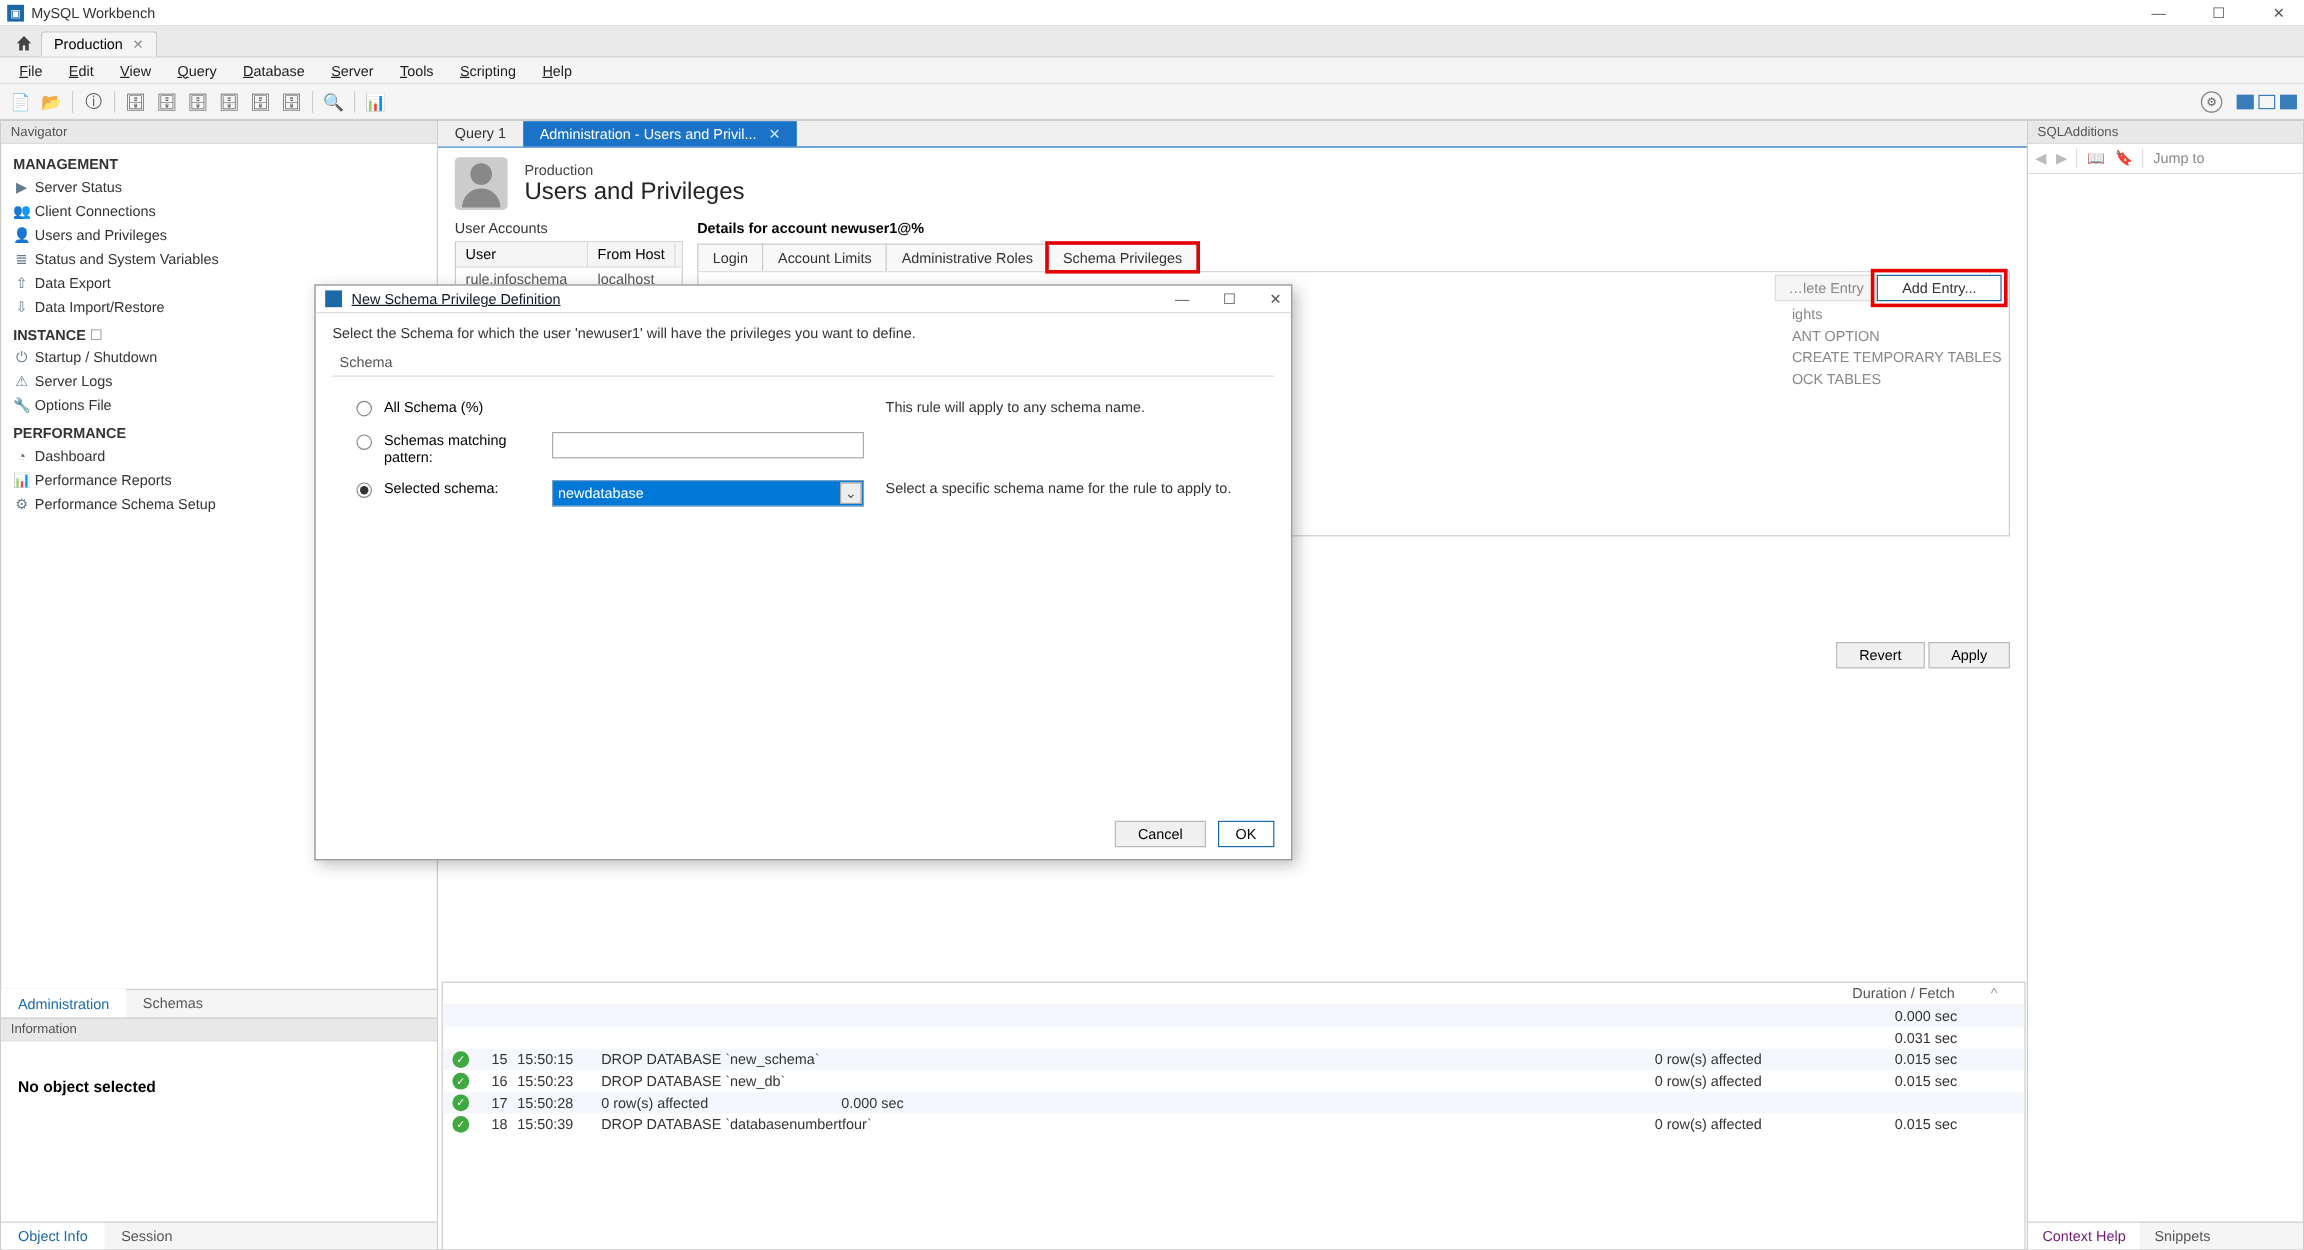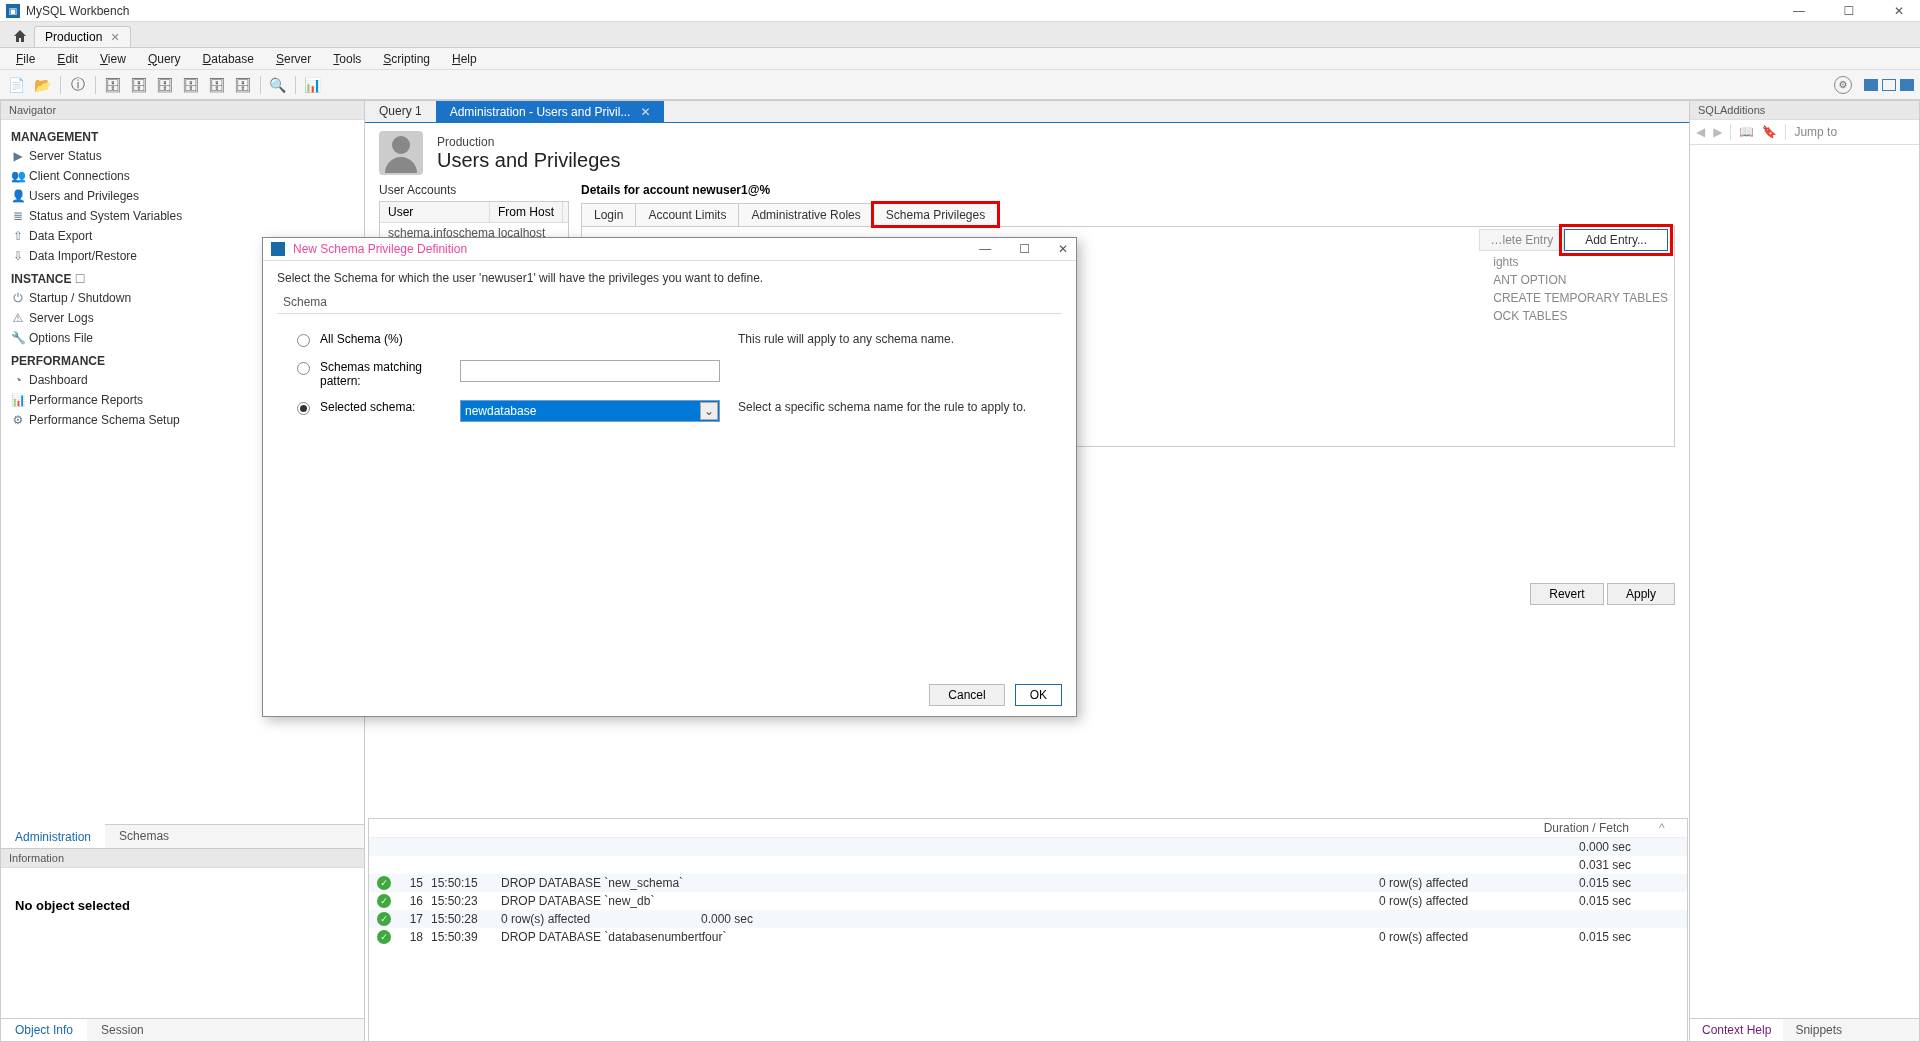--- a/index.html
+++ b/index.html
@@ -82,21 +82,21 @@
 .details-title { font-weight:bold; padding-bottom:6px;}
 .detail-tabs { display:flex; border-bottom:1px solid #ccc;}
 .detail-tab { padding:4px 12px; border:1px solid #ccc; border-bottom:none; margin-right:-1px; background:#f8f8f8; color:#333; position:relative;}
 .detail-tab.highlight { outline: 3px solid #e60000; outline-offset:-1px; z-index:2;}
 .priv-area { border:1px solid #ccc; border-top:none; height: 220px; position:relative; background:#fff;}
 .priv-scroll-right { position:absolute; top:0; right:0; width:16px; height:16px; border-left:1px solid #ddd; border-bottom:1px solid #ddd; color:#888; text-align:center; line-height:14px;}
 .rights-col { position:absolute; right:6px; top:26px; color:#888; font-size:11px; line-height:18px;}
 .entry-buttons { position:absolute; right:6px; top:2px; display:flex; align-items:center;}
 .delete-entry { color:#888; background:#f5f5f5; border:1px solid #ddd; padding:3px 10px;}
 .add-entry { background:#fff; border:1px solid #1a6aa8; padding:3px 20px; color:#333; outline:3px solid #e60000; outline-offset:2px;}
-.btn-std { background:#f0f0f0; border:1px solid #bbb; padding:3px 18px;margin-top:48px;}
+.btn-std { background:#f0f0f0; border:1px solid #bbb; padding:3px 18px;}
 
 
 .sqladd { width: 230px; border:1px solid #ccc; border-left:none; background:#fff; display:flex; flex-direction:column;}
 .sqladd-tb { display:flex; align-items:center; gap:8px; padding:4px 6px; border-bottom:1px solid #ddd; color:#888;}
 .sqladd-tb .arrow { color:#bbb;}
 .sqladd-tb .sep { width:1px; height:16px; background:#ddd;}
 .sqladd-body { padding:12px 6px; color:#444; font-weight:bold; font-size:13px; text-align:center; line-height:1.3;}
 .sqladd-bottom-tabs { margin-top:auto; display:flex; border-top:1px solid #ccc; background:#f5f5f5;}
 .sqladd-bottom-tabs div { padding:4px 12px; color:#555;}
 .sqladd-bottom-tabs div.active { color:#701a75; background:#fff;}
@@ -112,21 +112,21 @@
 .out-time { width:70px;}
 .out-sql { flex:1;}
 .out-aff { width:200px;}
 .out-dur { width:100px; text-align:left;}
 .out-caret { width:20px; color:#999;}
 
 
 .modal { position:absolute; left:262px; top:237px; width:815px; height:480px; background:#fff; border:1px solid #888; box-shadow: 4px 4px 12px rgba(0,0,0,0.25); z-index:100;}
 .modal-title { display:flex; align-items:center; padding:4px 8px; border-bottom:1px solid #ddd;}
 .modal-title .m-icon { width:14px; height:14px; background:#1a6aa8; margin-right:8px;}
-.modal-title .m-text { color:#ec4899;}
+.modal-title .m-text { color:#0f172a;text-decoration:underline;}
 .modal-title .m-controls { margin-left:auto; display:flex; gap:28px; color:#555;}
 .modal-body { padding: 10px 14px;}
 .modal-instr { color:#333; padding-bottom:10px;}
 .fieldset-label { color:#555; padding-left:6px; padding-bottom:4px;}
 .fieldset { border-top:1px solid #ddd; padding:12px 6px 6px 20px;}
 .radio-row { display:flex; align-items:flex-start; padding:6px 0; gap:10px;}
 .radio { width:13px; height:13px; border:1px solid #888; border-radius:50%; flex-shrink:0; margin-top:2px; position:relative;}
 .radio.checked::after { content:""; position:absolute; top:2px; left:2px; width:7px; height:7px; background:#333; border-radius:50%;}
 .radio-label-col { width: 130px;}
 .radio-input { width:260px; height:22px; border:1px solid #aaa; background:#fff;}
@@ -288,21 +288,21 @@
     </div>
     <div class="users-body">
       <div class="user-accounts">
         <div class="ua-label">User Accounts</div>
         <div class="ua-table">
           <div class="ua-th">
             <div>User</div>
             <div>From Host</div>
           </div>
           <div class="ua-row">
-            <div>schema.infoschema</div>
+            <div>rule.infoschema</div>
             <div>localhost</div>
           </div>
         </div>
       </div>
       <div class="details">
         <div class="details-title">Details for account newuser1@%</div>
         <div class="detail-tabs">
           <div class="detail-tab">Login</div>
           <div class="detail-tab">Account Limits</div>
           <div class="detail-tab">Administrative Roles</div>

